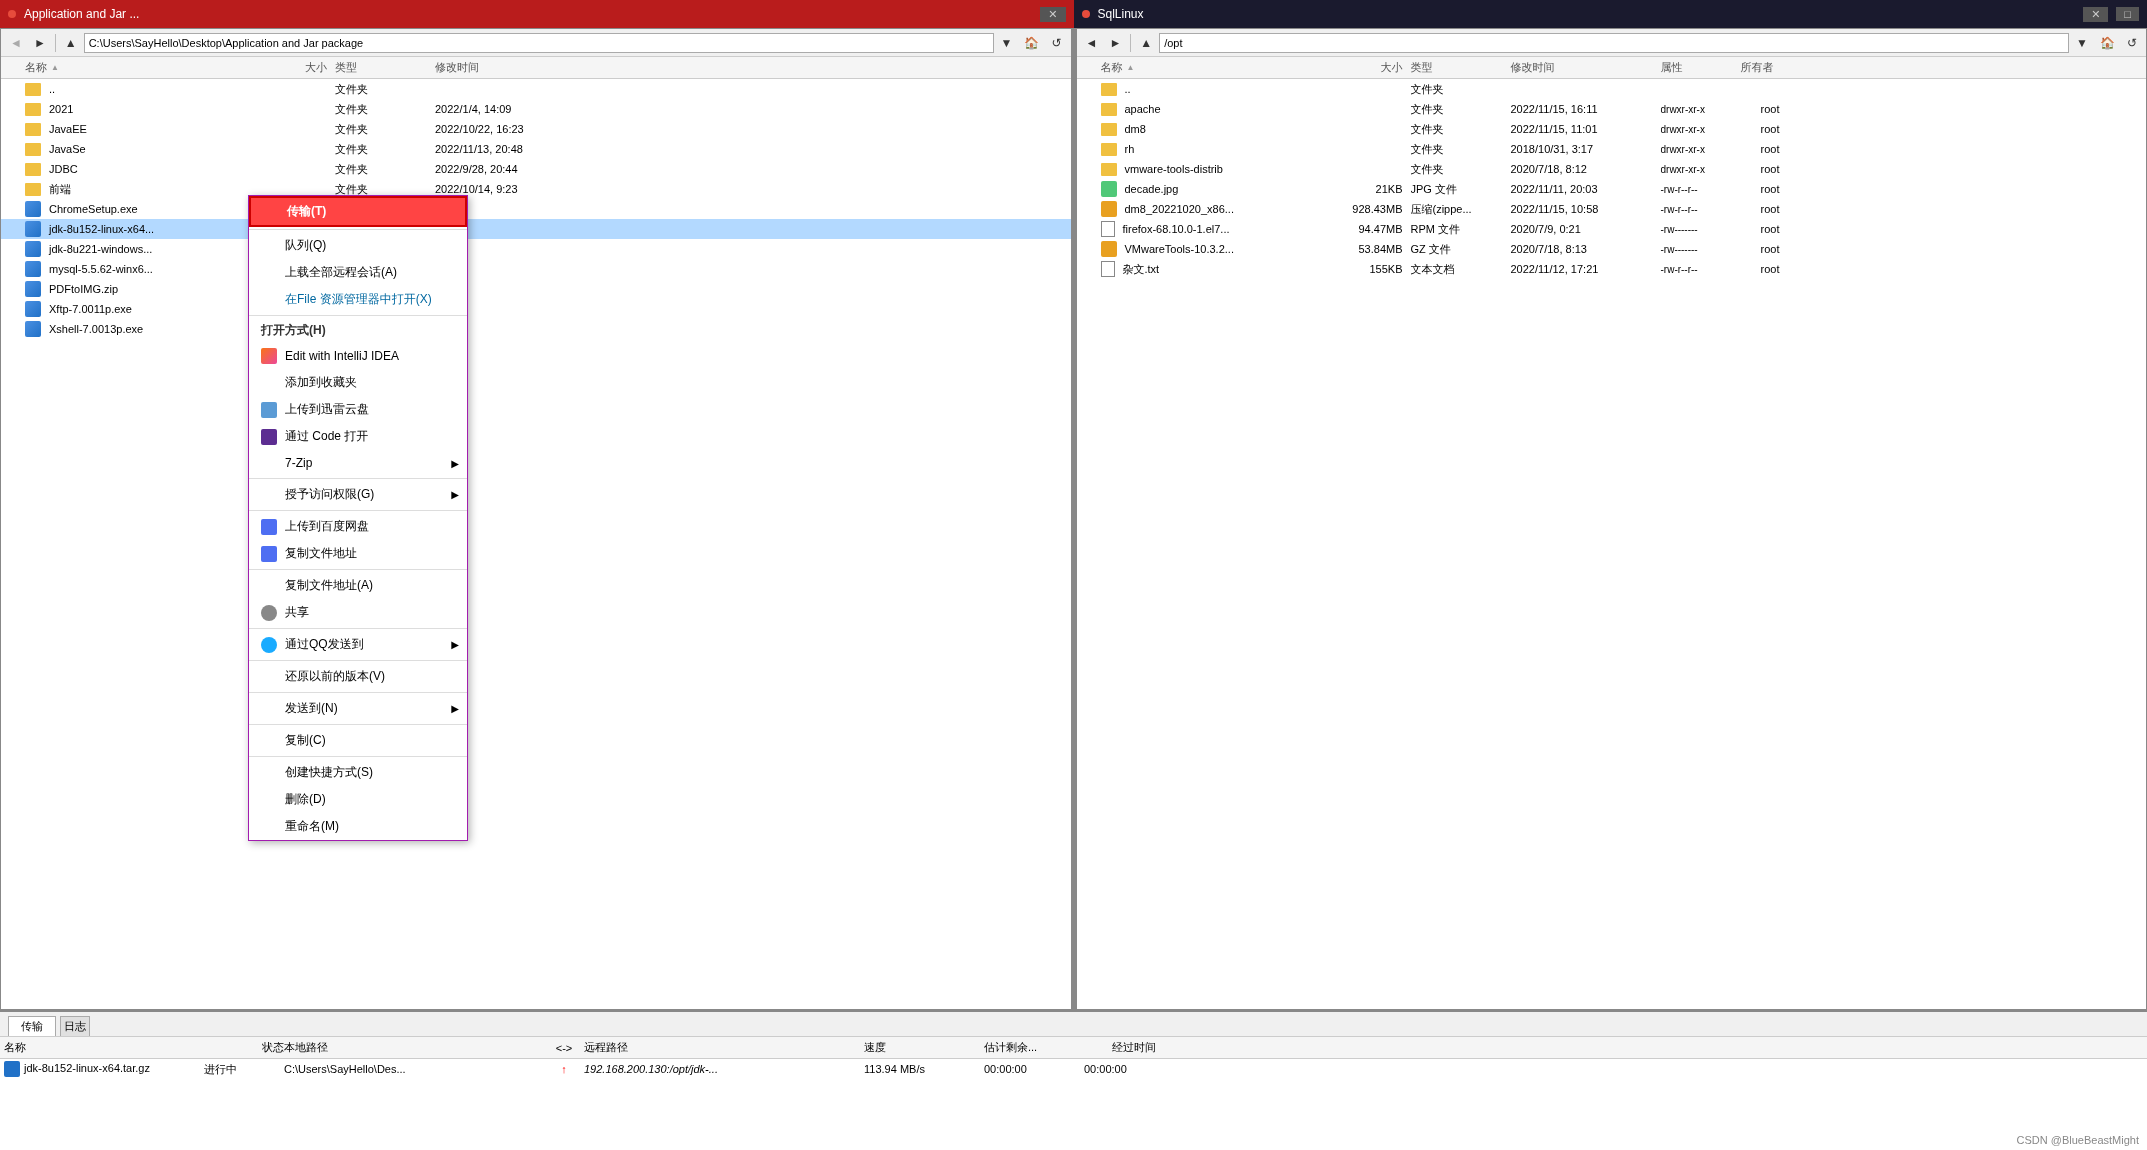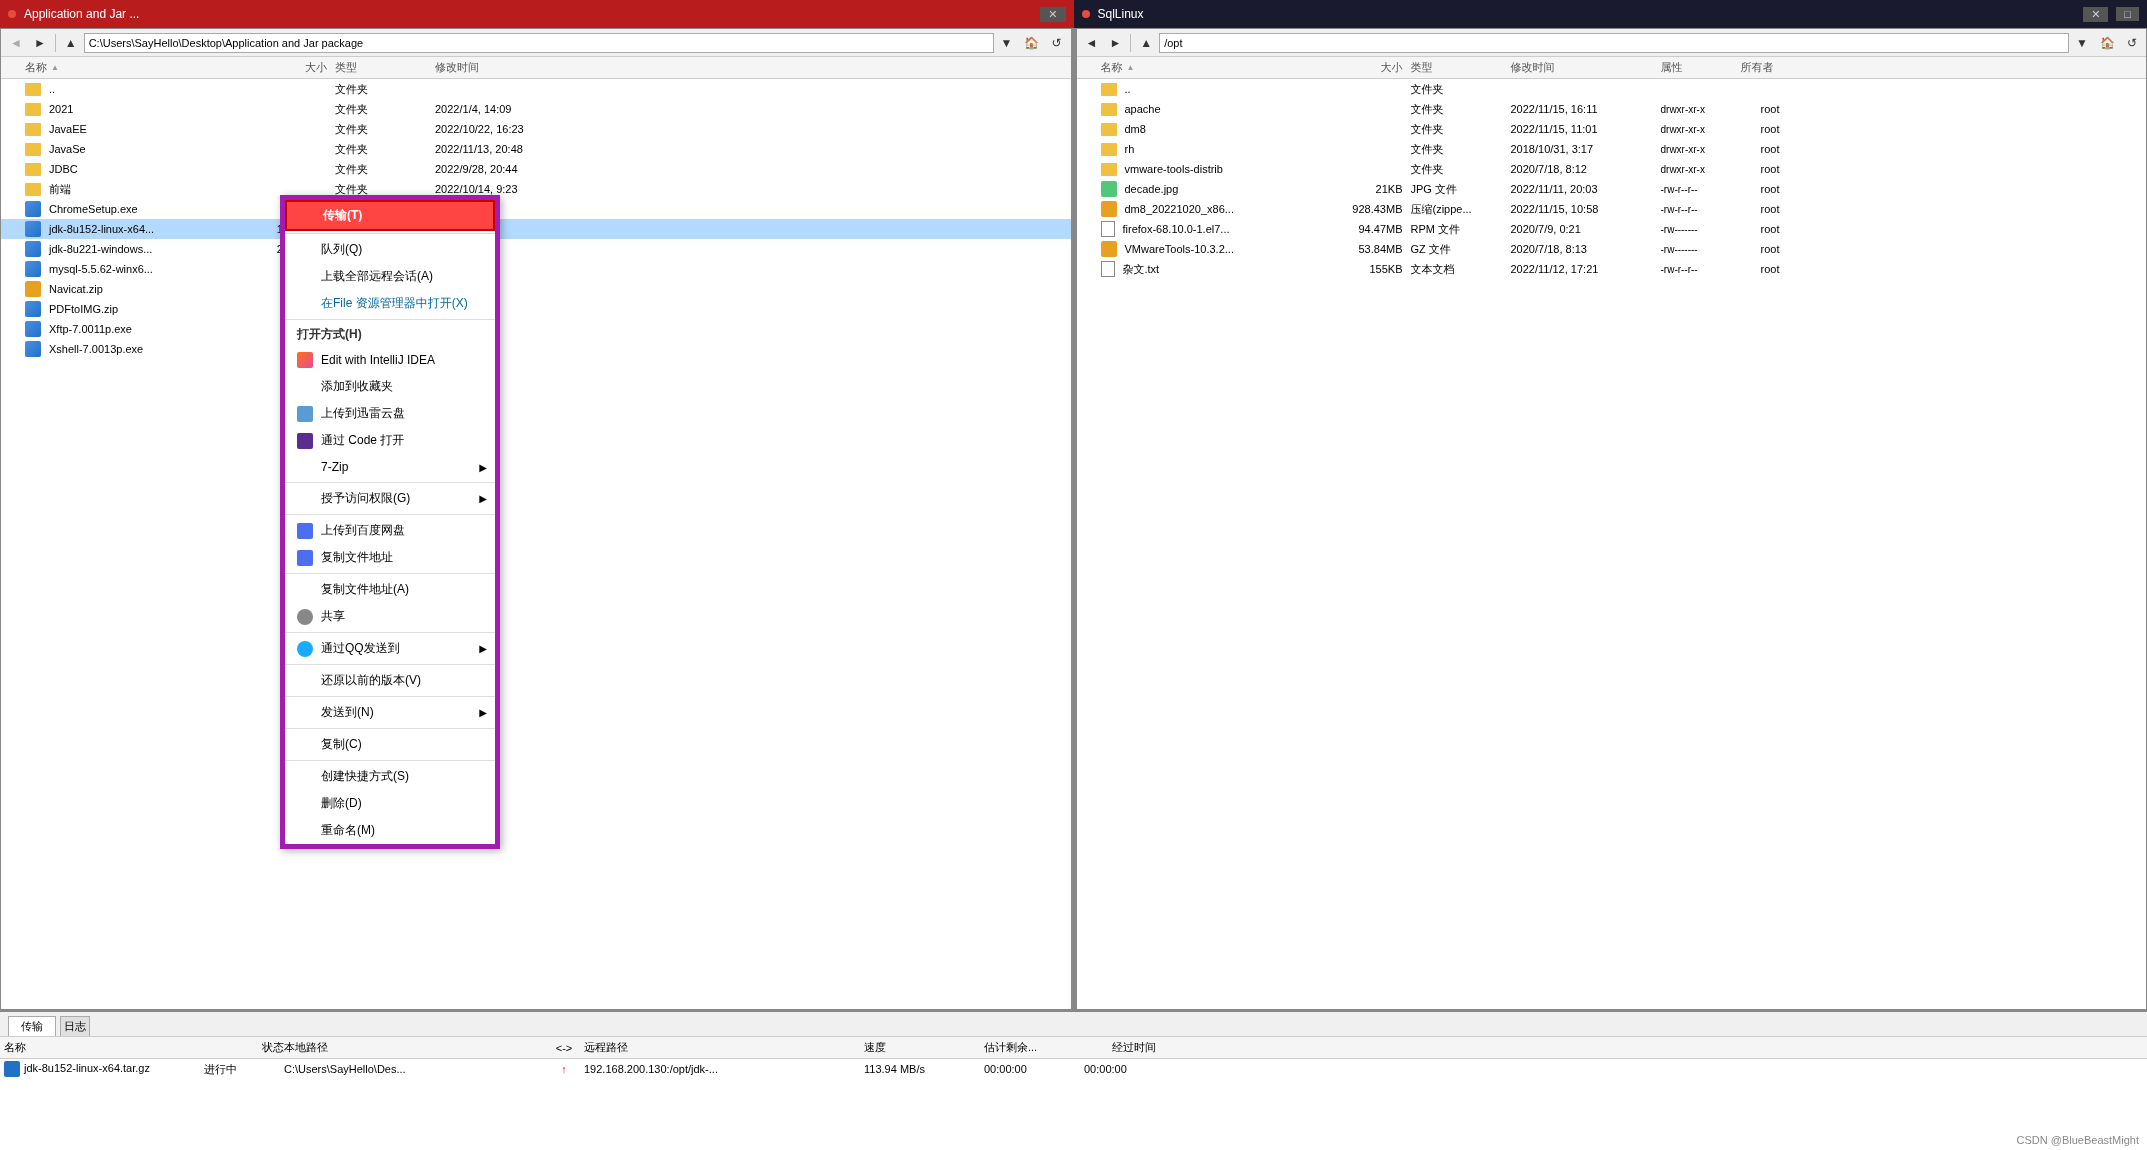--- a/index.html
+++ b/index.html
@@ -103,26 +103,25 @@
 
     
     .context-menu-overlay {
       position: fixed;
       top: 0; left: 0; right: 0; bottom: 0;
       z-index: 100;
     }
     .context-menu {
       position: absolute;
       background: white;
-      border: 5px solid #a21caf;
+      border: 1px solid #a21caf;
       box-shadow: 2px 2px 8px rgba(0,0,0,0.3);
       min-width: 220px;
       z-index: 200;
       font-size: 12px;
-      margin-left: 32px;
     }
     .menu-item {
       display: flex;
       align-items: center;
       padding: 5px 20px 5px 12px;
       cursor: default;
       gap: 8px;
       white-space: nowrap;
       position: relative;
     }
@@ -286,30 +285,20 @@
     <div class="col-modified"></div>
   </div>
           <div class="file-row">
     <div style="flex:0 0 20px;"></div>
     <div class="col-name">
               <span style="display:inline-block;width:16px;height:16px;background:linear-gradient(135deg,#4a90e2,#2171c7);border-radius:2px;flex-shrink:0;margin-right:4px;vertical-align:middle;"></span>
               <span>mysql-5.5.62-winx6...</span>
             </div>
     <div class="col-size">37.63MB</div>
     <div class="col-type">应用程序</div>
-    <div class="col-modified"></div>
-  </div>
-          <div class="file-row">
-    <div style="flex:0 0 20px;"></div>
-    <div class="col-name">
-              <span style="display:inline-block;width:16px;height:16px;background:#e8a020;border-radius:2px;flex-shrink:0;margin-right:4px;vertical-align:middle;"></span>
-              <span>Navicat.zip</span>
-            </div>
-    <div class="col-size">82.59MB</div>
-    <div class="col-type">压缩(zipp...</div>
     <div class="col-modified"></div>
   </div>
           <div class="file-row">
     <div style="flex:0 0 20px;"></div>
     <div class="col-name">
               <span style="display:inline-block;width:16px;height:16px;background:linear-gradient(135deg,#4a90e2,#2171c7);border-radius:2px;flex-shrink:0;margin-right:4px;vertical-align:middle;"></span>
               <span>PDFtoIMG.zip</span>
             </div>
     <div class="col-size">1.30MB</div>
     <div class="col-type">应用程序</div>
@@ -512,21 +501,21 @@
       </div>
 
       <div id="transfer-rows">
           <div style="display: flex; align-items: center; padding: 2px 4px; font-size: 11px; min-height: 20px;">
     <div style="flex:0 0 200px;overflow:hidden;text-overflow:ellipsis;white-space:nowrap;">
       <span style="display:inline-block;width:16px;height:16px;background:#2171c7;border-radius:2px;margin-right:4px;vertical-align:middle;"></span>jdk-8u152-linux-x64.tar.gz
     </div>
     <div style="flex:0 0 80px;">进行中</div>
     <div style="flex:0 0 260px;overflow:hidden;text-overflow:ellipsis;white-space:nowrap;">C:\Users\SayHello\Des...</div>
     <div style="flex:0 0 40px;text-align:center;color:red;font-weight:bold;">↑</div>
-    <div style="flex:0 0 280px;overflow:hidden;text-overflow:ellipsis;white-space:nowrap;">192.168.200.130:/opt/jdk-...</div>
+    <div style="flex:0 0 280px;overflow:hidden;text-overflow:ellipsis;white-space:nowrap;font-style:italic;">192.168.200.130:/opt/jdk-...</div>
     <div style="flex:0 0 120px;">113.94 MB/s</div>
     <div style="flex:0 0 100px;">00:00:00</div>
     <div style="flex:0 0 100px;">00:00:00</div>
   </div>
         </div>
     </div>
   </div>
 </div>
 
 <div class="context-menu-overlay" id="context-overlay" style="display: block;">

